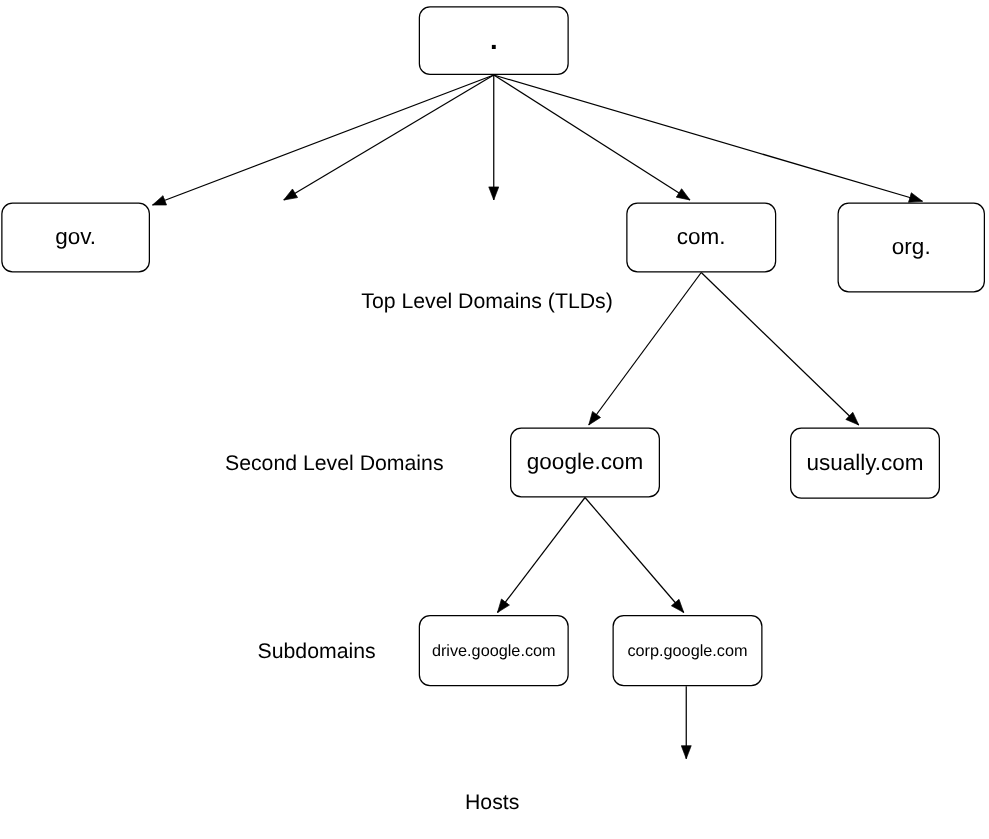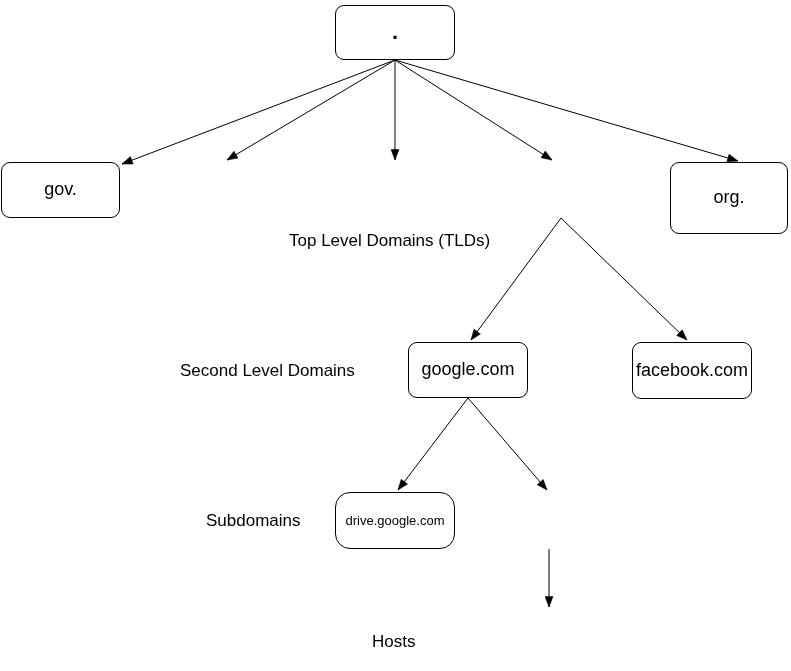--- a/index.html
+++ b/index.html
@@ -19,21 +19,21 @@
     border-radius:9px;
     background:#ffffff;
     display:flex;
     align-items:center;
     justify-content:center;
     font-size:18px;
     line-height:1.2;
     white-space:nowrap;
     text-align:center;
   }
-  .node.small{font-size:13px;border-radius:15px;}
+  .node.small{font-size:13px;}
   .node .root-dot{font-size:22px;font-weight:bold;}
   .lbl{
     position:absolute;
     font-size:17px;
     line-height:20px;
     white-space:nowrap;
   }
 </style>
 </head>
 <body>
@@ -58,33 +58,39 @@
     <line x1="549" y1="549" x2="549" y2="607" stroke="#000000" stroke-width="1" marker-end="url(#arrow)"></line>
   </svg>
 
   <div class="node" style="left:335px;top:5px;width:120px;height:55px">
     <span class="root-dot">.</span>
   </div>
 
   <div class="node" style="left:1px;top:162px;width:119px;height:56px">
     <span>gov.</span>
   </div>
+  <div class="node" style="left:501px;top:162px;width:120px;height:56px">
+    <span>com.</span>
+  </div>
   <div class="node" style="left:670px;top:162px;width:118px;height:72px">
     <span>org.</span>
   </div>
   <div class="lbl" style="left:289px;top:231px">Top Level Domains (TLDs)</div>
 
   <div class="lbl" style="left:180px;top:361px">Second Level Domains</div>
   <div class="node" style="left:408px;top:342px;width:120px;height:56px">
     <span>google.com</span>
   </div>
   <div class="node" style="left:632px;top:342px;width:120px;height:57px">
-    <span>facebook.com</span>
+    <span>usually.com</span>
   </div>
 
   <div class="lbl" style="left:206px;top:511px">Subdomains</div>
   <div class="node small" style="left:335px;top:492px;width:120px;height:57px">
     <span>drive.google.com</span>
+  </div>
+  <div class="node small" style="left:490px;top:492px;width:120px;height:57px">
+    <span>corp.google.com</span>
   </div>
 
   <div class="lbl" style="left:372px;top:632px">Hosts</div>
 
 </div>
 
 </body></html>

